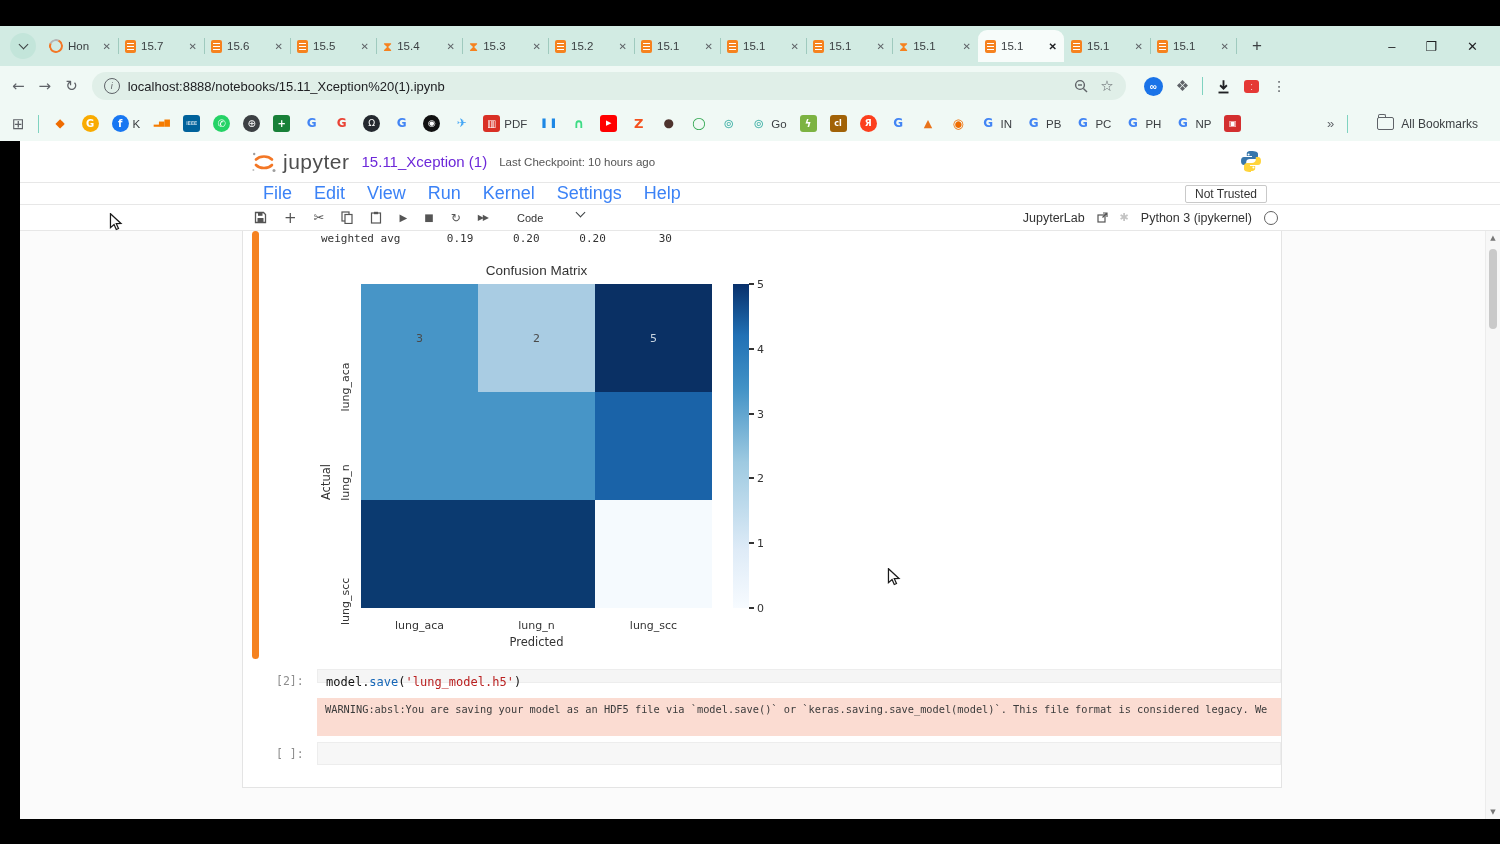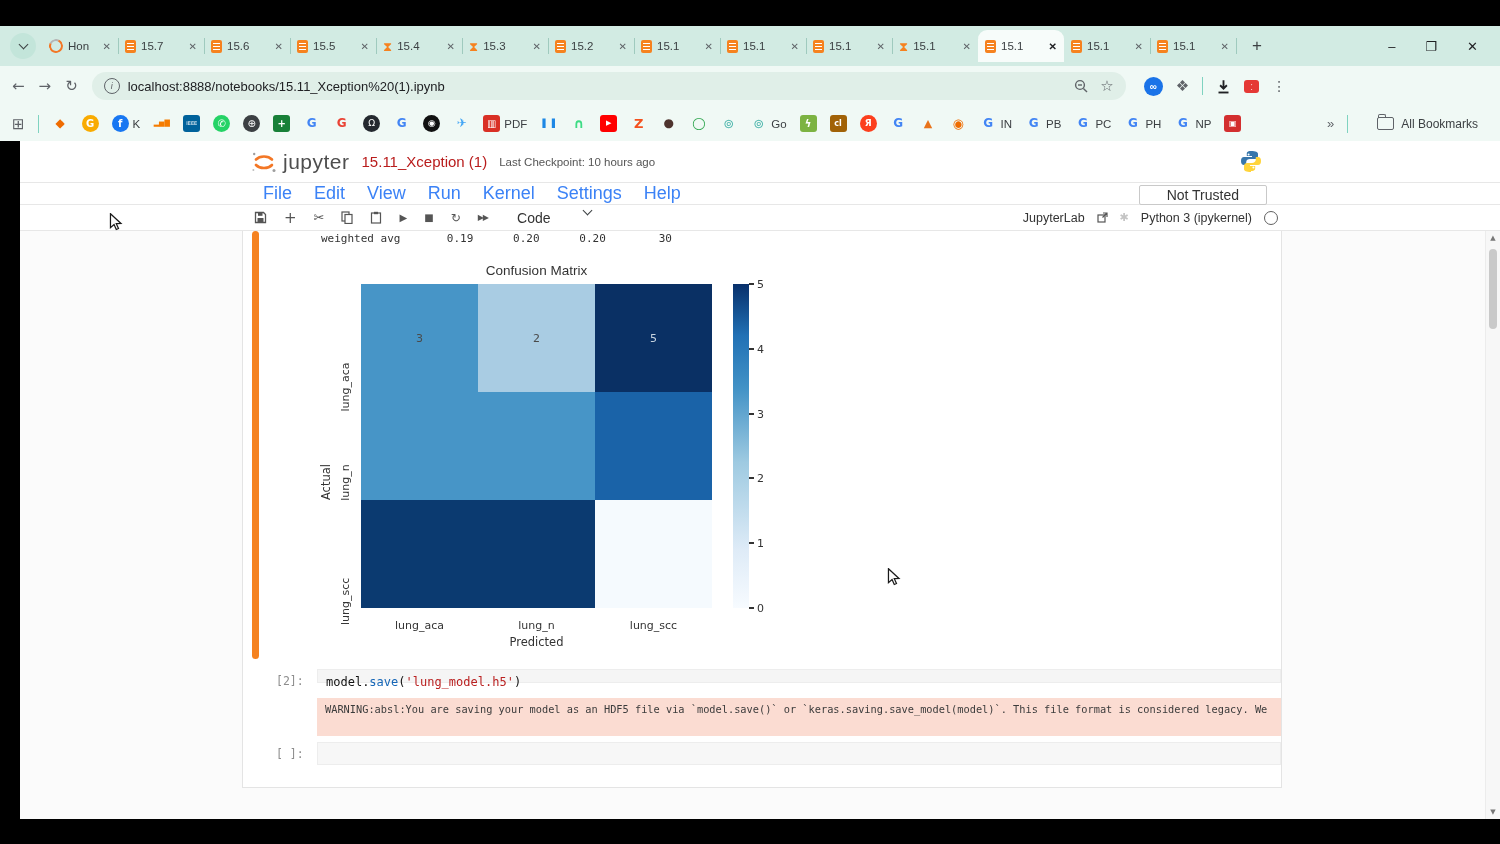--- a/index.html
+++ b/index.html
@@ -49,29 +49,29 @@
   .apps-grid{font-size:15px;color:#5f6368;font-family:"DejaVu Sans",sans-serif;}
   .bm-overflow{font-size:13px;color:#5f6368;margin-left:auto;}
   .allbm{display:flex;align-items:center;gap:7px;font-size:12px;color:#3c4043;margin:0 10px 0 16px;}
   .folder-ic{width:15px;height:11px;border:1.4px solid #5f6368;border-radius:2px;position:relative;}
   .folder-ic::before{content:"";position:absolute;top:-4px;left:0;width:6px;height:2.5px;border:1.4px solid #5f6368;border-bottom:none;border-radius:2px 2px 0 0;}
 
   
   .page{background:#ffffff;margin-left:20px;}
   .nb-header{height:41px;display:flex;align-items:center;padding-left:231px;position:relative;}
   .brand{font-size:21px;color:#4e4e4e;margin:0 12px 0 6px;letter-spacing:.5px;}
-  .nb-filename{font-size:15px;color:#b91c1c;}
+  .nb-filename{font-size:15px;color:#6d28d9;}
   .nb-checkpoint{font-size:11.5px;color:#555;margin-left:12px;}
   .pylogo{position:absolute;right:238px;top:9px;}
   .nb-menubar{height:21px;border-top:1px solid #e7e7e7;border-bottom:1px solid #e7e7e7;display:flex;align-items:center;gap:22px;padding-left:243px;position:relative;}
   .menu-item{font-size:18px;color:#3b82f6;}
-  .trust-btn{position:absolute;right:233px;top:2px;border:1px solid #c9c9c9;border-radius:2px;background:#fff;font-size:14px;color:#333;padding:1px 27px;}
+  .trust-btn{position:absolute;right:233px;top:2px;border:1px solid #c9c9c9;border-radius:2px;background:#fff;font-size:12px;color:#333;padding:1px 9px;}
   .nb-toolbar{height:25px;border-bottom:1px solid #e7e7e7;display:flex;align-items:center;gap:17px;padding-left:234px;position:relative;}
   .tbi{color:#555;font-size:12px;display:flex;align-items:center;font-family:"DejaVu Sans",sans-serif;}
-  .code-dd{display:flex;align-items:flex-start;gap:34px;font-size:14px;color:#333;margin-left:12px;}
+  .code-dd{display:flex;align-items:flex-start;gap:34px;font-size:11px;color:#333;margin-left:12px;}
   .tb-right{position:absolute;right:222px;display:flex;align-items:center;gap:12px;font-size:12.5px;color:#333;}
   .kcircle{width:12px;height:12px;border:1.5px solid #616161;border-radius:50%;}
   .gear{color:#c4c4c4;font-size:11px;}
 
   
   .nb-body{position:relative;height:588px;background:#fbfbfb;}
   .card{position:absolute;left:222px;top:0;width:1040px;height:557px;background:#fff;border:1px solid #e4e4e4;border-top:none;box-sizing:border-box;}
   .accent-bar{position:absolute;left:9px;top:0;width:7px;height:428px;background:#f58220;border-radius:4px;}
   .mono{font-family:"DejaVu Sans Mono",monospace;}
   .clipped-line{position:absolute;left:78px;top:1px;font-size:11px;color:#333;white-space:pre;}

